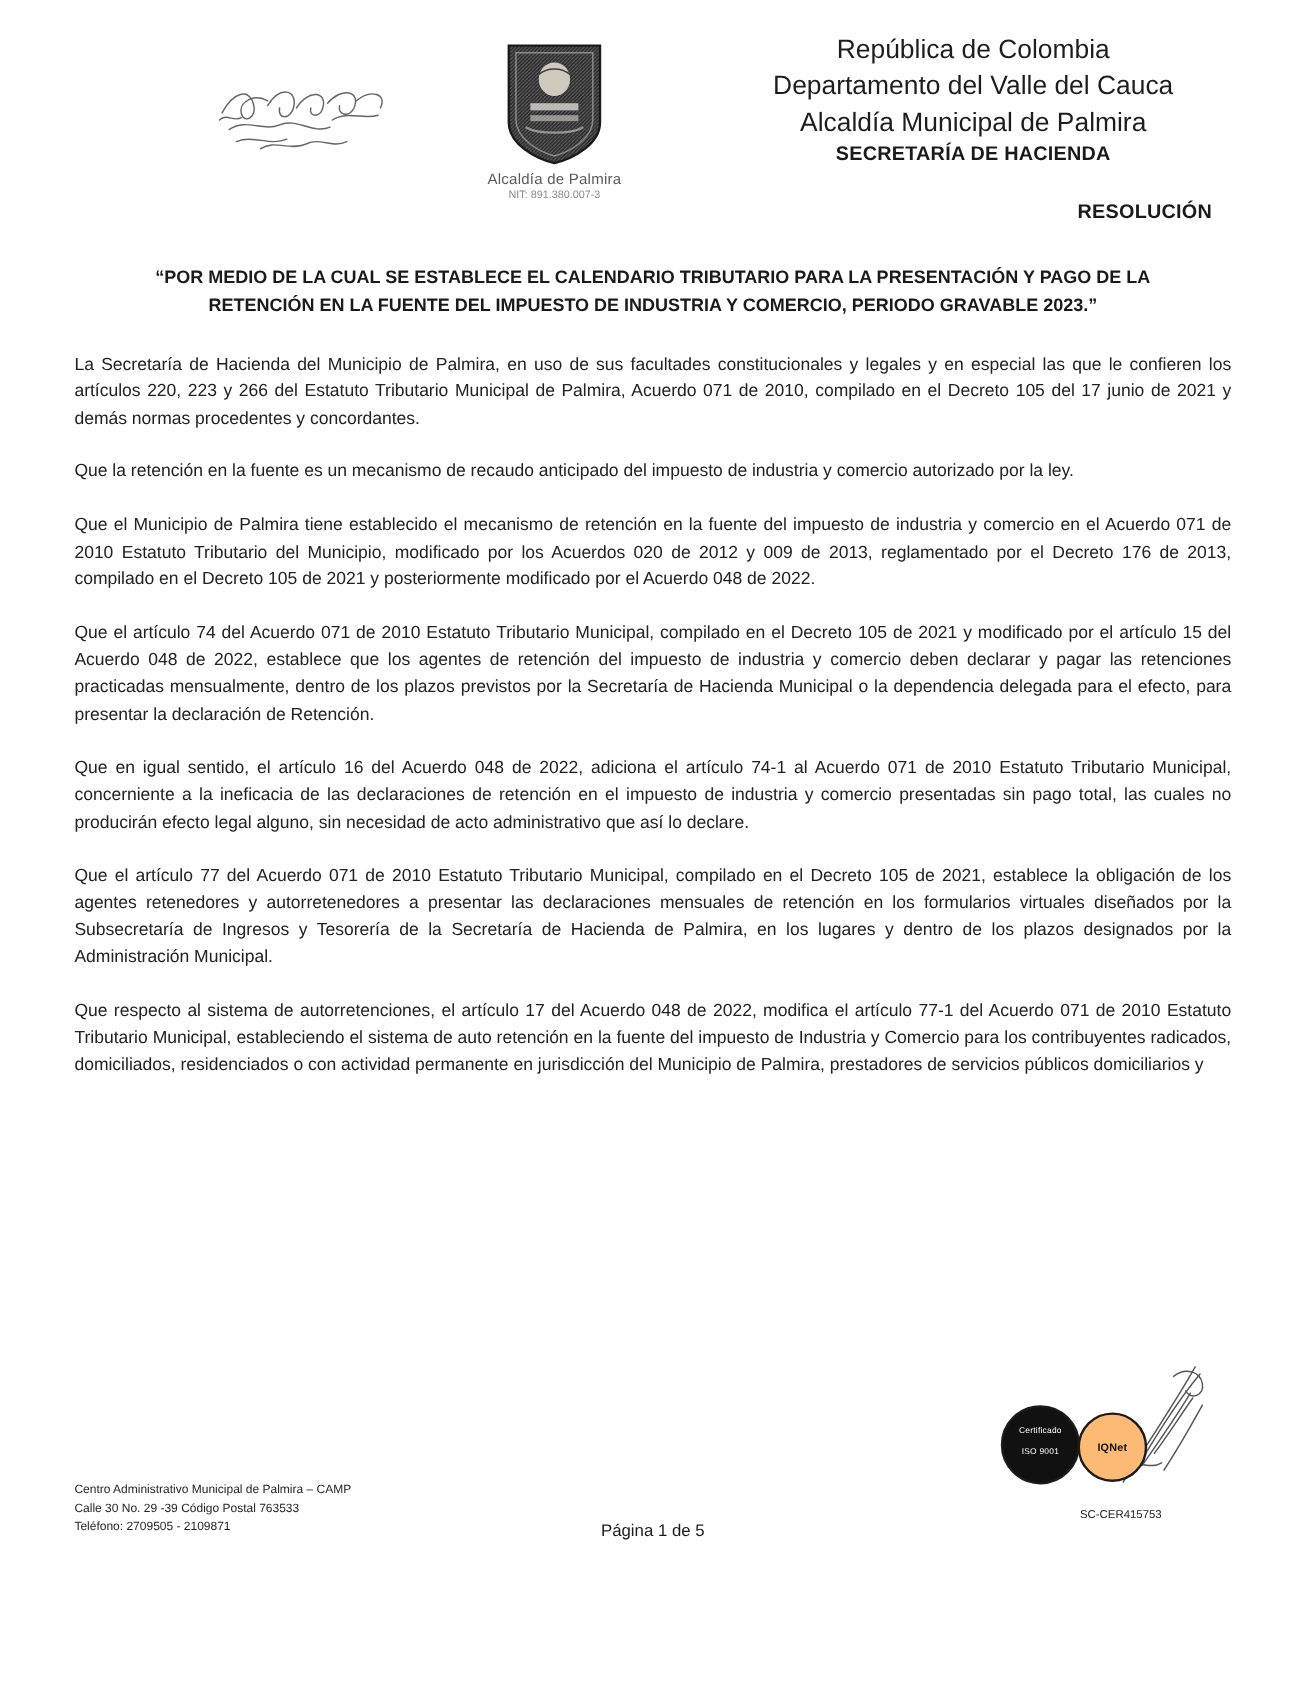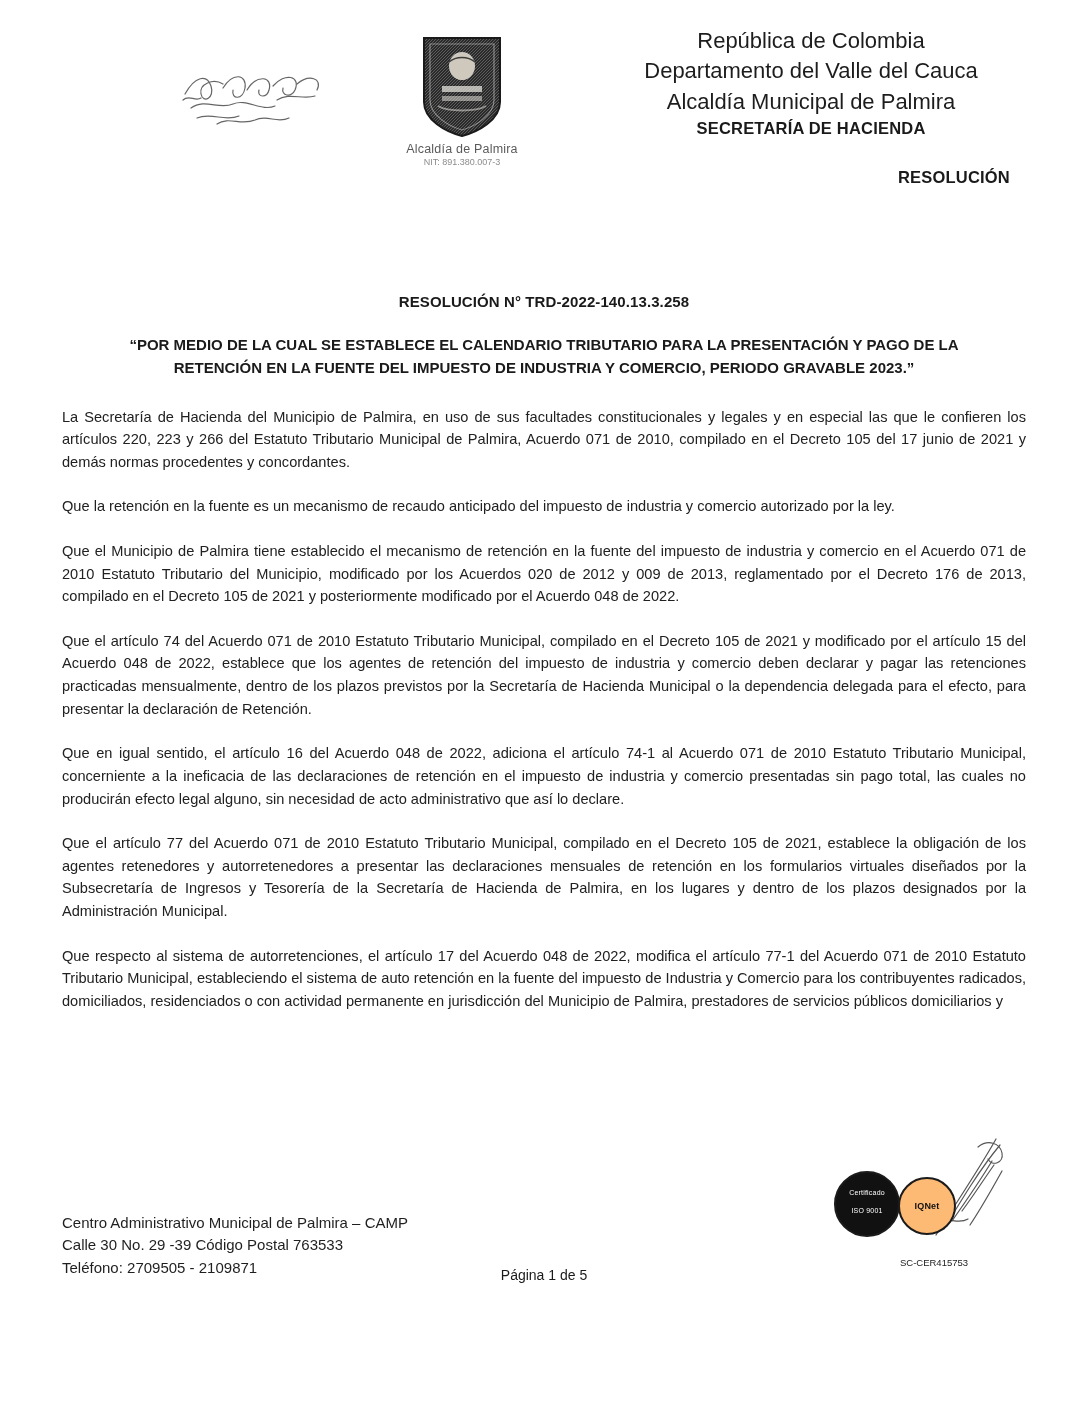--- a/index.html
+++ b/index.html
@@ -125,21 +125,21 @@
     font-size: 15px;
     margin-top: 26px;
     letter-spacing: .6px;
   }
 
   
   .footer {
     position: absolute;
     left: 62px;
     bottom: 128px;
-    font-size: 15px;
+    font-size: 10px;
     line-height: 1.52;
     color: #1f1f1f;
   }
   .footer a, .footer .link {
     color: #1f1f1f;
     text-decoration: underline;
   }
 
   .page-number {
     position: absolute;
@@ -248,21 +248,20 @@
 
     <div class="header-right">
       <div class="line">República de Colombia</div>
       <div class="line">Departamento del Valle del Cauca</div>
       <div class="line">Alcaldía Municipal de Palmira</div>
       <div class="strong">SECRETARÍA DE HACIENDA</div>
       <div class="resolucion">RESOLUCIÓN</div>
     </div>
   </div>
 
-  <div class="doc-title">RESOLUCIÓN N° TRD-2022-140.13.3.258</div>
   <div class="doc-subtitle">“POR MEDIO DE LA CUAL SE ESTABLECE EL CALENDARIO TRIBUTARIO PARA LA PRESENTACIÓN Y PAGO DE LA RETENCIÓN EN LA FUENTE DEL IMPUESTO DE INDUSTRIA Y COMERCIO, PERIODO GRAVABLE 2023.”</div>
 
   <div class="para first">La Secretaría de Hacienda del Municipio de Palmira, en uso de sus facultades constitucionales y legales y en especial las que le confieren los artículos 220, 223 y 266 del Estatuto Tributario Municipal de Palmira, Acuerdo 071 de 2010, compilado en el Decreto 105 del 17 junio de 2021 y demás normas procedentes y concordantes.</div>
 
 
   <div class="para">Que la retención en la fuente es un mecanismo de recaudo anticipado del impuesto de industria y comercio autorizado por la ley.</div>
   <div class="para">Que el Municipio de Palmira tiene establecido el mecanismo de retención en la fuente del impuesto de industria y comercio en el Acuerdo 071 de 2010 Estatuto Tributario del Municipio, modificado por los Acuerdos 020 de 2012 y 009 de 2013, reglamentado por el Decreto 176 de 2013, compilado en el Decreto 105 de 2021 y posteriormente modificado por el Acuerdo 048 de 2022.</div>
   <div class="para">Que el artículo 74 del Acuerdo 071 de 2010 Estatuto Tributario Municipal, compilado en el Decreto 105 de 2021 y modificado por el artículo 15 del Acuerdo 048 de 2022, establece que los agentes de retención del impuesto de industria y comercio deben declarar y pagar las retenciones practicadas mensualmente, dentro de los plazos previstos por la Secretaría de Hacienda Municipal o la dependencia delegada para el efecto, para presentar la declaración de Retención.</div>
   <div class="para">Que en igual sentido, el artículo 16 del Acuerdo 048 de 2022, adiciona el artículo 74-1 al Acuerdo 071 de 2010 Estatuto Tributario Municipal, concerniente a la ineficacia de las declaraciones de retención en el impuesto de industria y comercio presentadas sin pago total, las cuales no producirán efecto legal alguno, sin necesidad de acto administrativo que así lo declare.</div>
   <div class="para">Que el artículo 77 del Acuerdo 071 de 2010 Estatuto Tributario Municipal, compilado en el Decreto 105 de 2021, establece la obligación de los agentes retenedores y autorretenedores a presentar las declaraciones mensuales de retención en los formularios virtuales diseñados por la Subsecretaría de Ingresos y Tesorería de la Secretaría de Hacienda de Palmira, en los lugares y dentro de los plazos designados por la Administración Municipal.</div>

